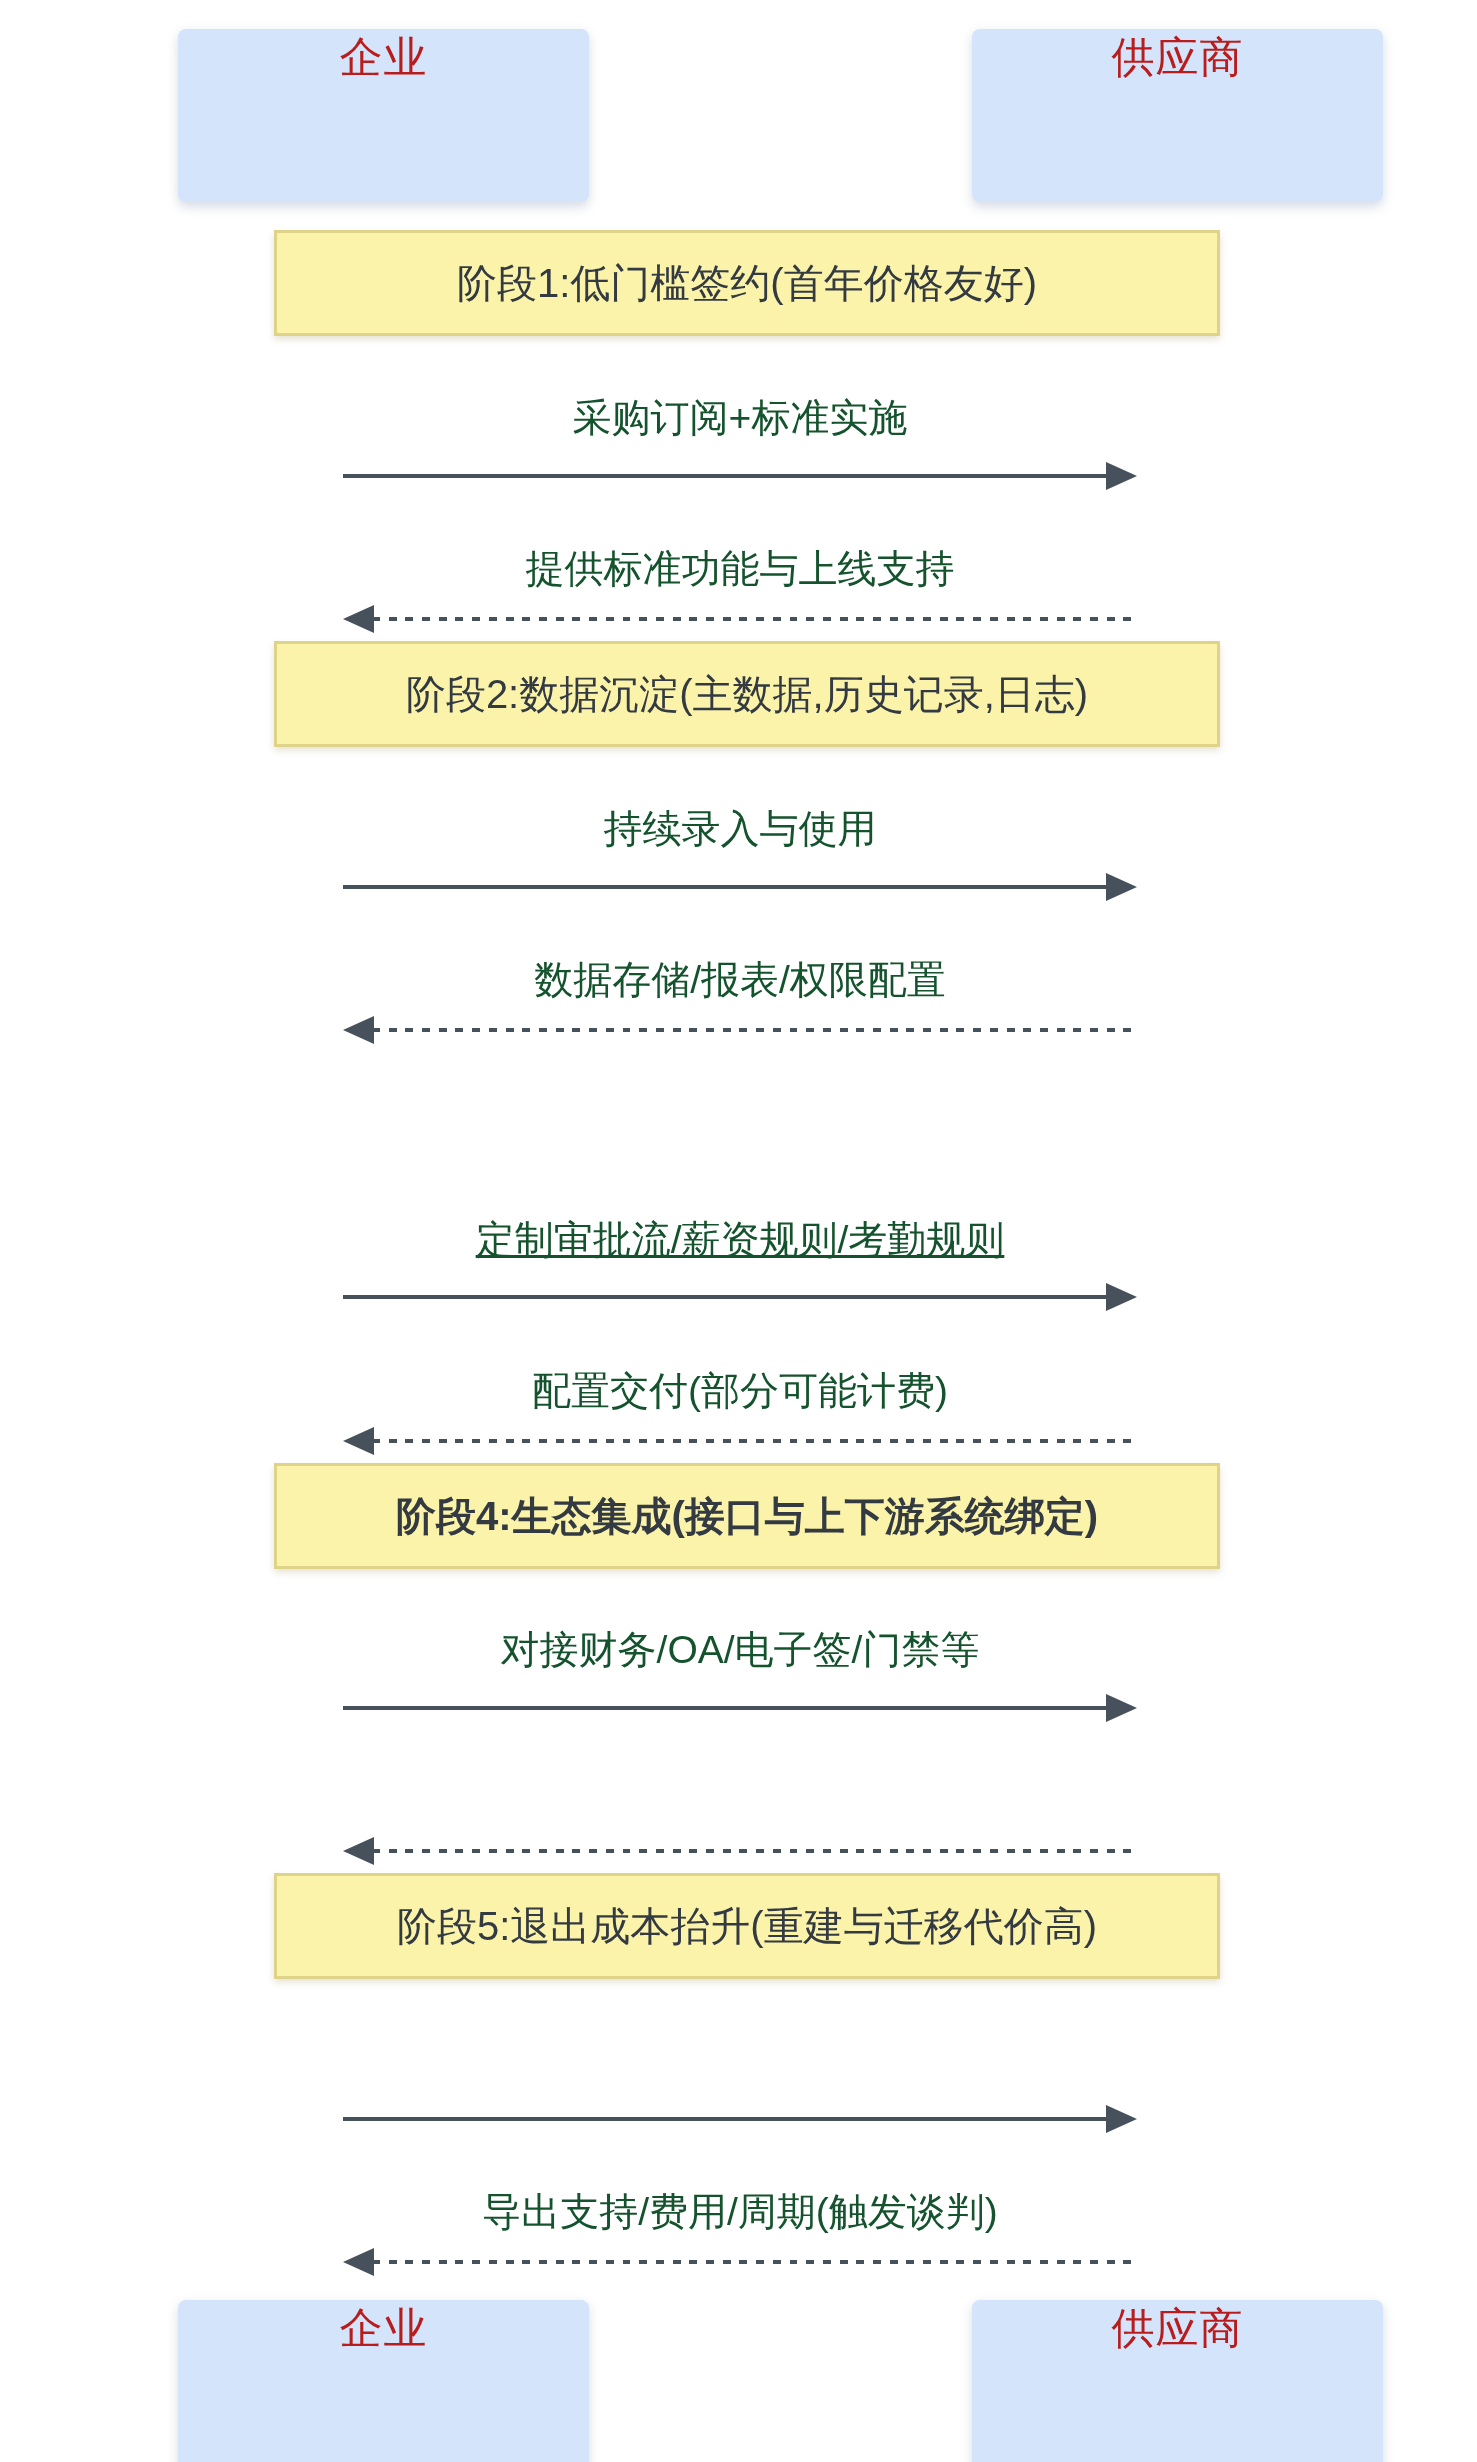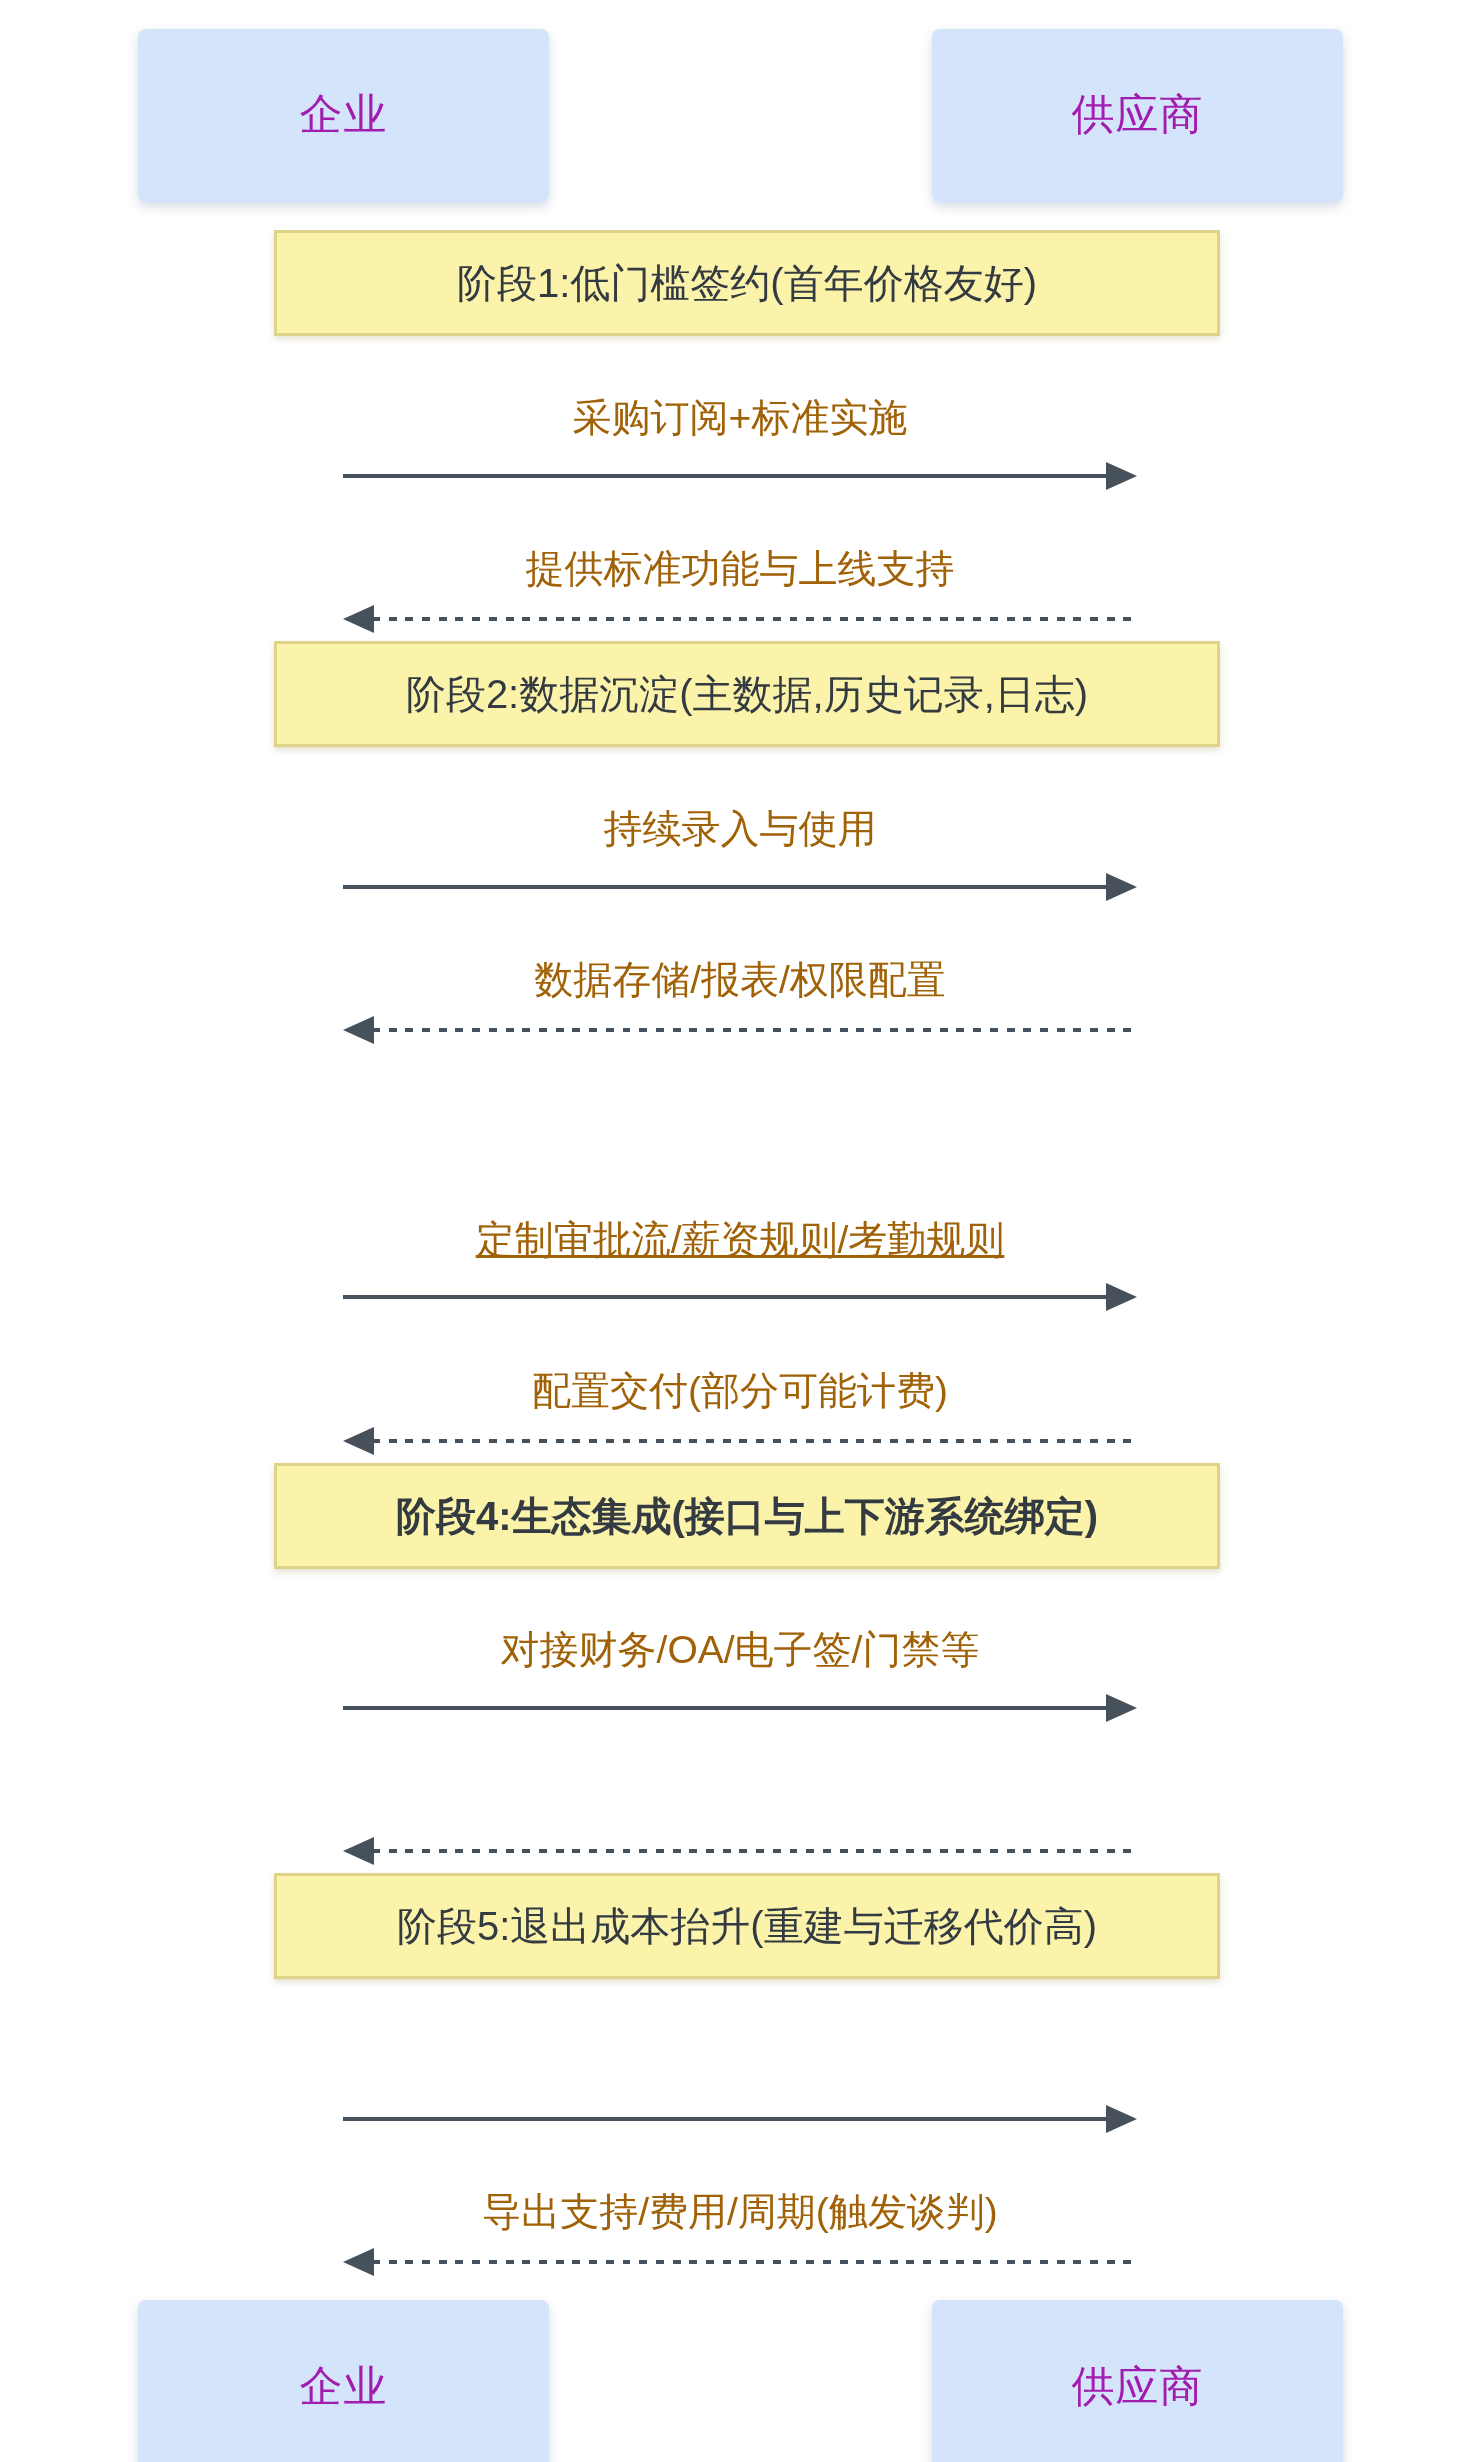--- a/index.html
+++ b/index.html
@@ -15,26 +15,26 @@
   }
 
   
   .actor {
     position: absolute;
     width: 411px;
     height: 173px;
     background: #d4e4fb;
     border-radius: 7.9px;
     display: flex;
-    align-items: center;
     justify-content: center;
     font-size: 43px;
-    color: #a21caf;
+    color: #b91c1c;
     letter-spacing: 1px;
     box-shadow: 0 4.9px 10.8px rgba(110, 130, 160, 0.28);
+    margin-left: 40px;
   }
   .actor.left  { left: 138px; }
   .actor.right { left: 932px; }
   .actor.top-row    { top: 28.6px; }
   .actor.bottom-row { top: 2300px; }
 
   
   .note {
     position: absolute;
     left: 274px;
@@ -58,21 +58,21 @@
   
   .msg-label {
     position: absolute;
     left: 343px;
     width: 794px;
     height: 64px;
     display: flex;
     align-items: center;
     justify-content: center;
     font-size: 39px;
-    color: #a16207;
+    color: #14532d;
   }
 
   
   .arrow {
     position: absolute;
     left: 343px;
     width: 794px;
     height: 28.6px;
   }
   .arrow .line-solid {

